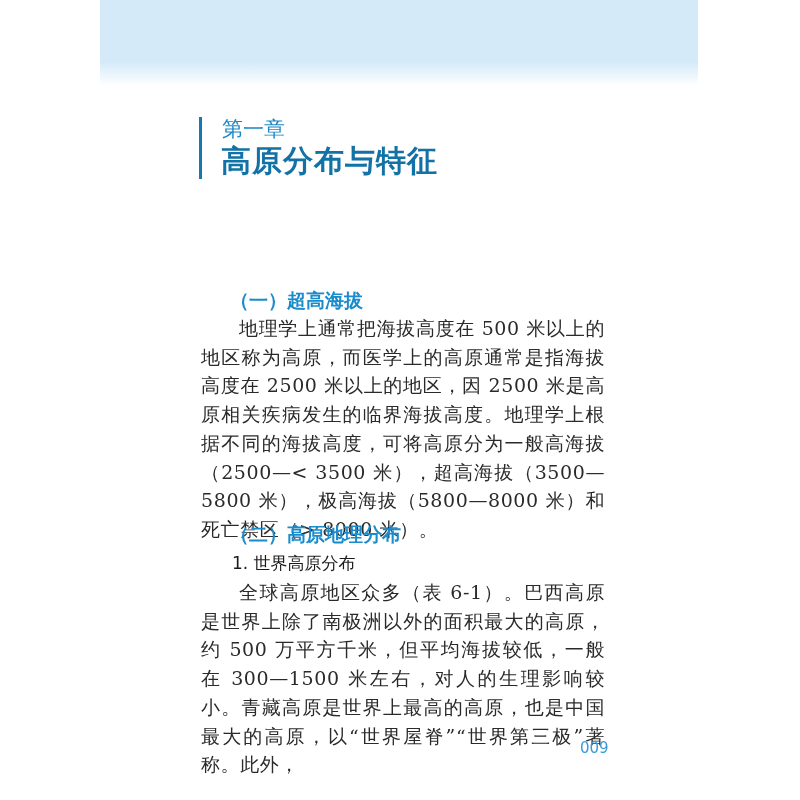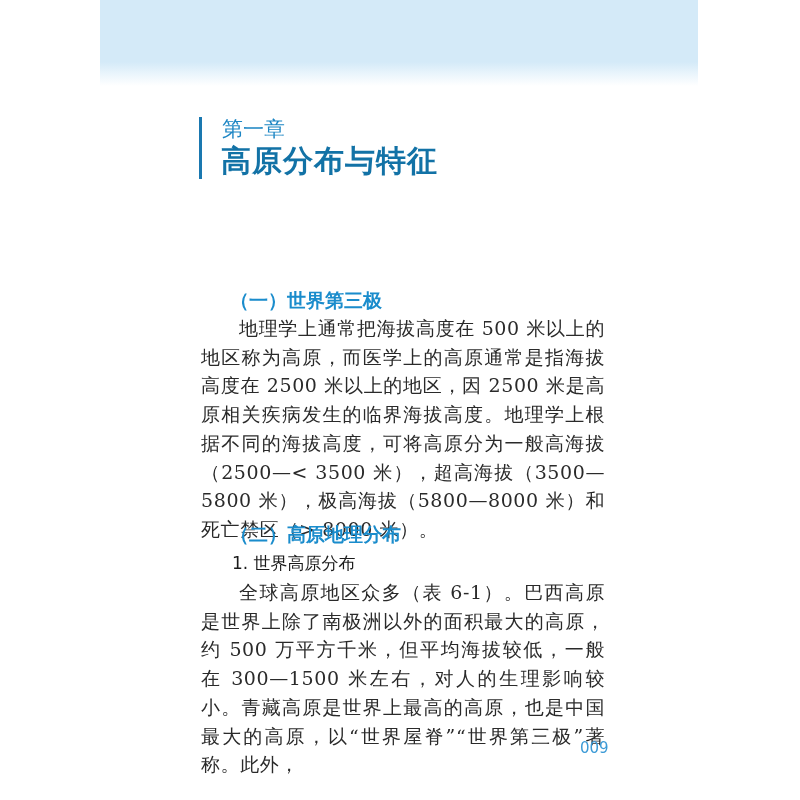--- a/index.html
+++ b/index.html
@@ -45,21 +45,21 @@
 </head>
 <body>
 
 <div class="page">
   <div class="header-band"></div>
 
   <div class="chapter-bar"></div>
   <div class="chapter-label">第一章</div>
   <div class="chapter-title">高原分布与特征</div>
 
-  <div class="section-heading" style="top:288px;">（一）世界第三极</div>
+  <div class="section-heading" style="top:288px;">（一）超高海拔</div>
   <p class="para" style="top:314px;">地理学上通常把海拔高度在 500 米以上的地区称为高原，而医学上的高原通常是指海拔高度在 2500 米以上的地区，因 2500 米是高原相关疾病发生的临界海拔高度。地理学上根据不同的海拔高度，可将高原分为一般高海拔（2500—&lt; 3500 米），超高海拔（3500—5800 米），极高海拔（5800—8000 米）和死亡禁区（&gt; 8000 米）。</p>
 
   <div class="section-heading" style="top:522px;">（二）高原地理分布</div>
   <div class="sub-heading" style="top:552px;">1. 世界高原分布</div>
   <p class="para" style="top:578px;">全球高原地区众多（表 6-1）。巴西高原是世界上除了南极洲以外的面积最大的高原，约 500 万平方千米，但平均海拔较低，一般在 300—1500 米左右，对人的生理影响较小。青藏高原是世界上最高的高原，也是中国最大的高原，以“世界屋脊”“世界第三极”著称。此外，</p>
 
   <div class="page-number">009</div>
 </div>
 
 </body></html>

